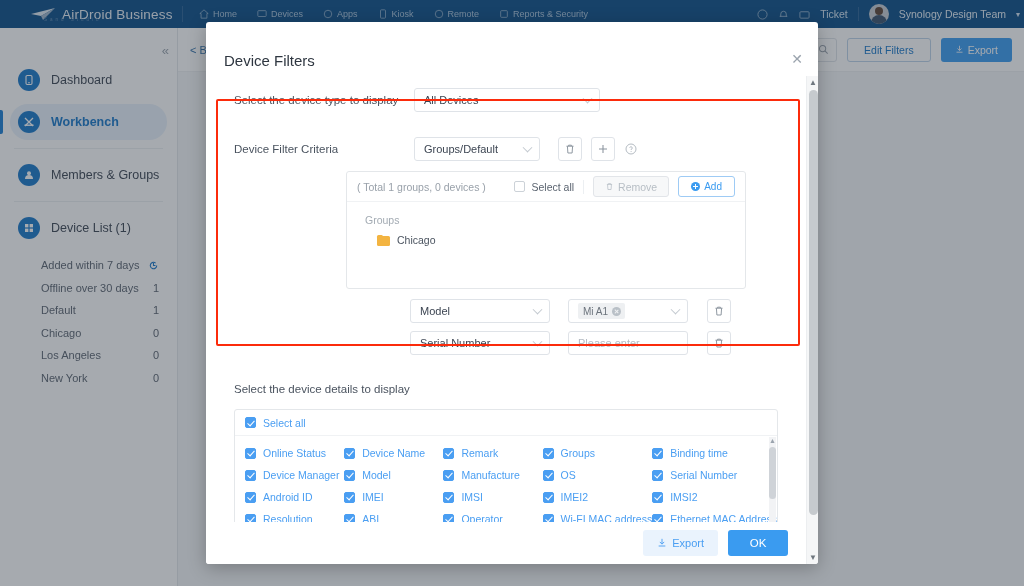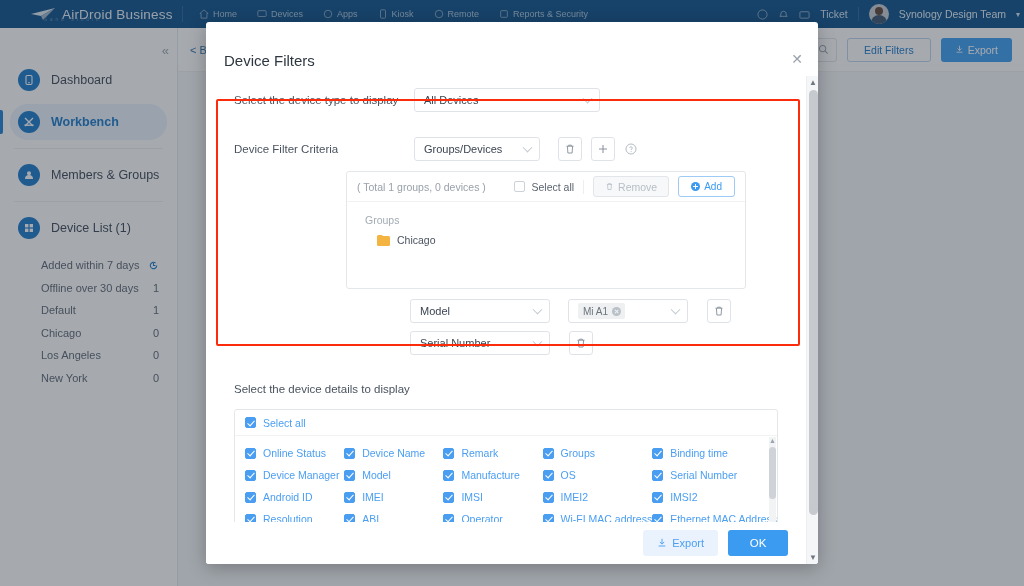--- a/index.html
+++ b/index.html
@@ -511,21 +511,21 @@
         <span class="row-label" style="width:180px;line-height:24px;">Select the device type to display</span>
         <span class="sel" style="width:186px;">
           <span>All Devices</span>
           <i class="caret"></i>
         </span>
       </div>
 
       <div class="field-row" style="margin-top:25px;">
         <span class="row-label" style="width:180px;line-height:24px;">Device Filter Criteria</span>
         <span class="sel" style="width:126px;">
-          <span>Groups/Devices</span>
+          <span>Groups/Default</span>
           <i class="caret"></i>
         </span>
         <span class="icon-btn" style="margin-left:18px;">
           <svg viewBox="0 0 12 12">
               <path d="M2.5 3.2 H9.5 M4.6 3.2 V2.2 h2.8 v1 M3.4 3.2 L3.9 10 h4.2 l.5 -6.8" fill="none" stroke="#8a939d" stroke-width=".95"></path>
             </svg>
         </span>
         <span class="icon-btn" style="margin-left:9px;">
           <svg viewBox="0 0 12 12">
               <path d="M6 2 V10 M2 6 H10" stroke="#8a939d" stroke-width="1.05"></path>
@@ -587,20 +587,23 @@
               <path d="M2.5 3.2 H9.5 M4.6 3.2 V2.2 h2.8 v1 M3.4 3.2 L3.9 10 h4.2 l.5 -6.8" fill="none" stroke="#8a939d" stroke-width=".95"></path>
             </svg>
         </span>
       </div>
 
       <div class="field-row" style="margin-left:176px;margin-top:8px;">
         <span class="sel" style="width:140px;">
           <span>Serial Number</span>
           <i class="caret"></i>
         </span>
+        <span class="sel placeholder" style="width:120px;margin-left:18px;">
+          <span>Please enter</span>
+        </span>
         <span class="icon-btn" style="margin-left:19px;">
           <svg viewBox="0 0 12 12">
               <path d="M2.5 3.2 H9.5 M4.6 3.2 V2.2 h2.8 v1 M3.4 3.2 L3.9 10 h4.2 l.5 -6.8" fill="none" stroke="#8a939d" stroke-width=".95"></path>
             </svg>
         </span>
       </div>
 
       <div class="details-label" style="margin-top:28px;">Select the device details to display</div>
 
       <div class="details-panel" style="margin-top:14px;height:120px;">

